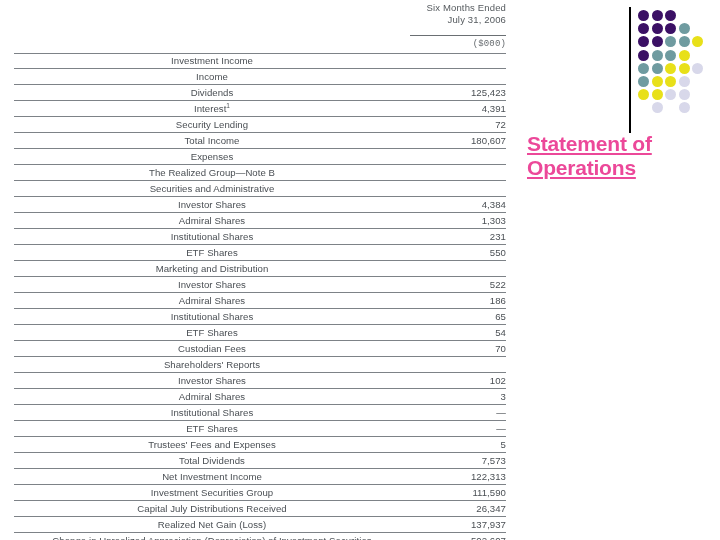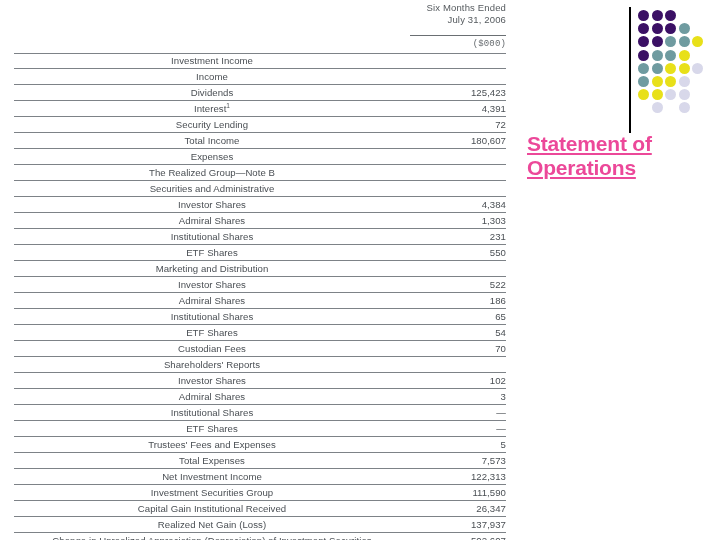--- a/index.html
+++ b/index.html
@@ -236,33 +236,33 @@
         </tr>
         <tr>
           <td class="label ind1">ETF Shares</td>
           <td class="value">—</td>
         </tr>
         <tr>
           <td class="label ind0">Trustees' Fees and Expenses</td>
           <td class="value">5</td>
         </tr>
         <tr>
-          <td class="label ind0">Total Expenses</td>
+          <td class="label ind0">Total Dividends</td>
           <td class="value">7,573</td>
         </tr>
         <tr>
           <td class="label ind0">Net Investment Income</td>
           <td class="value">122,313</td>
         </tr>
         <tr>
           <td class="label ind0">Investment Securities Group</td>
           <td class="value">111,590</td>
         </tr>
         <tr>
-          <td class="label ind0">Capital Gain Institutional Received</td>
+          <td class="label ind0">Capital July Distributions Received</td>
           <td class="value">26,347</td>
         </tr>
         <tr>
           <td class="label ind0">Realized Net Gain (Loss)</td>
           <td class="value">137,937</td>
         </tr>
         <tr>
           <td class="label ind0">Change in Unrealized Appreciation (Depreciation) of Investment Securities</td>
           <td class="value">502,607</td>
         </tr>

